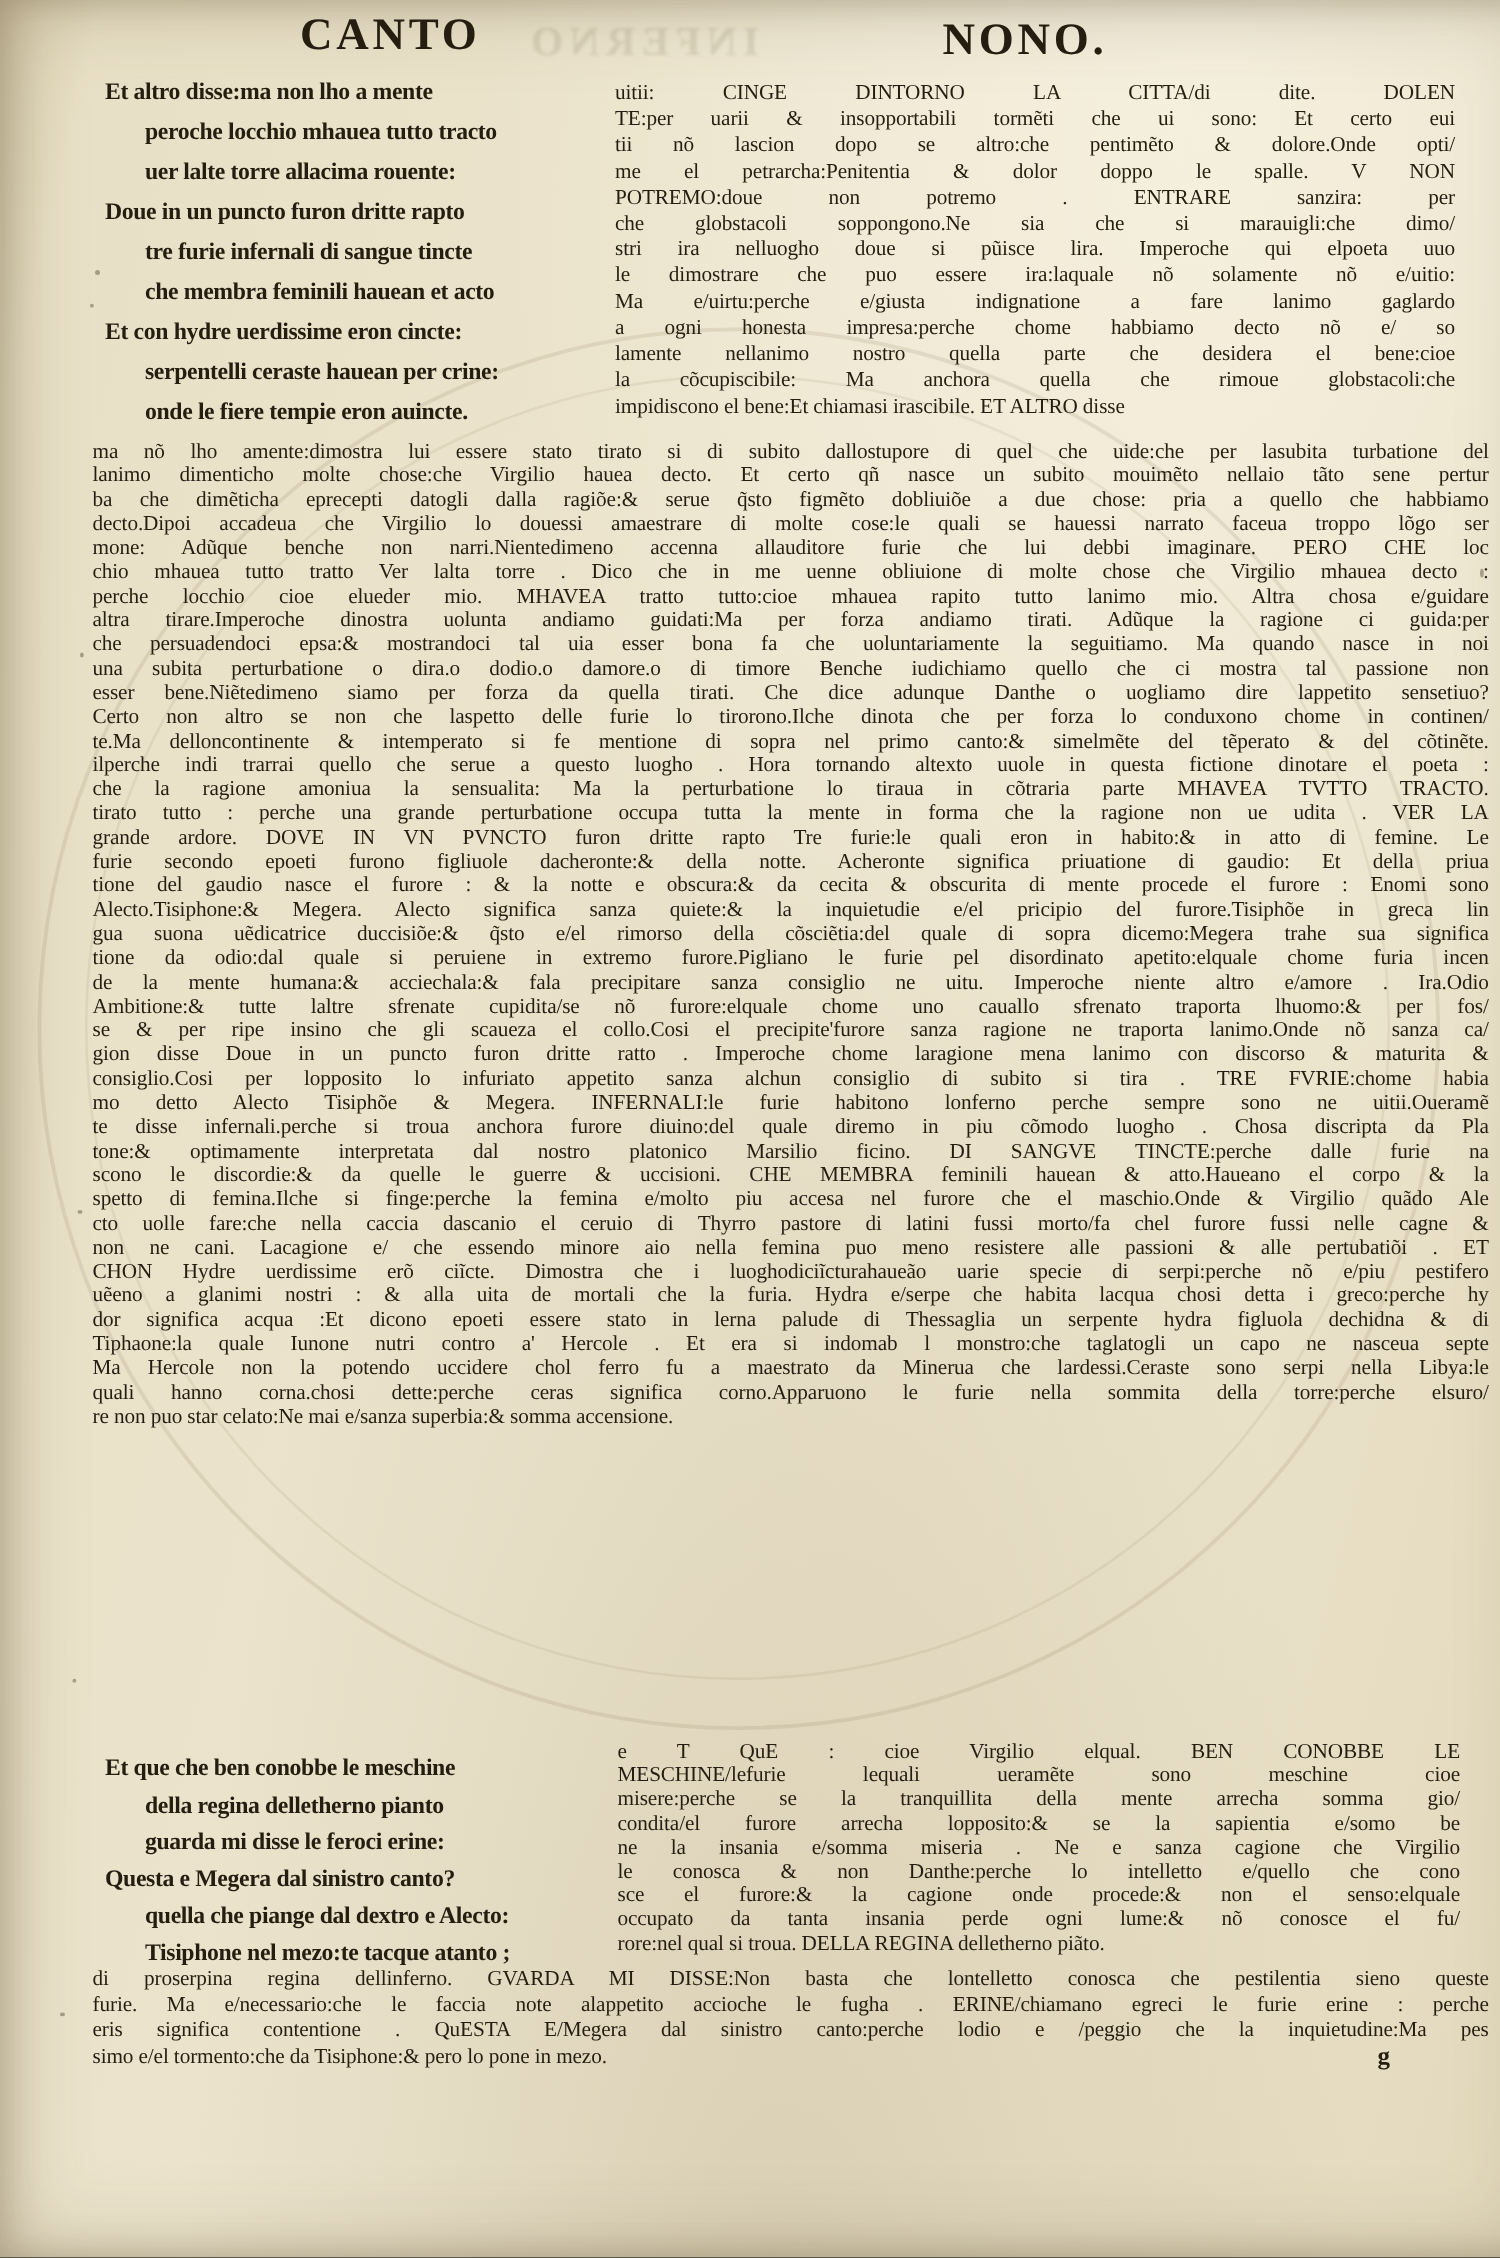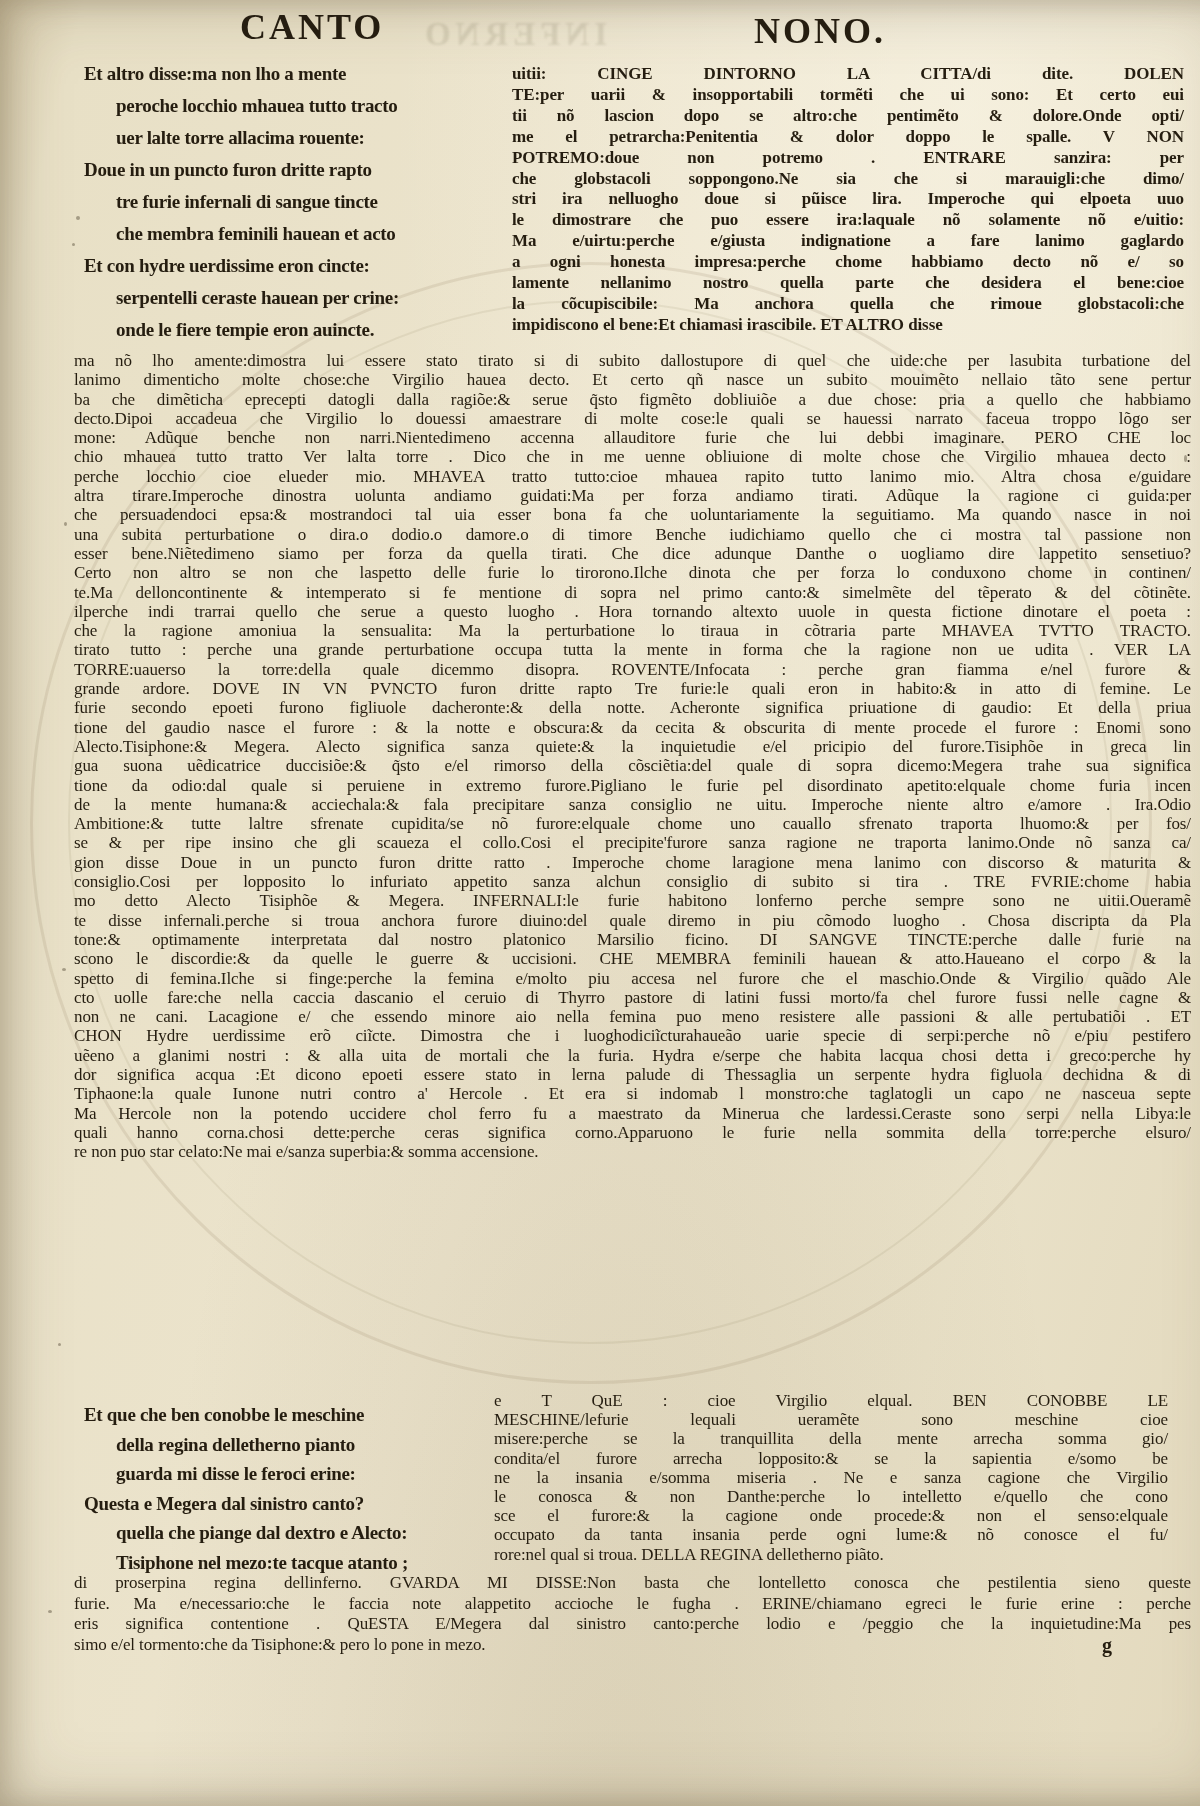--- a/index.html
+++ b/index.html
@@ -29,21 +29,21 @@
   .verse .line{font-size:19px;line-height:32px;letter-spacing:-.3px;white-space:nowrap;}
   .verse .line.indent{padding-left:32px;}
   .verse2 .line{line-height:29.5px;}
   
   .comm{position:absolute;}
   .comm .line{
     font-size:17px;line-height:19.3px;letter-spacing:-.1px;
     text-align:justify;text-align-last:justify;
   }
   .comm .line:last-child{text-align-last:left;}
-  .comm1{left:512px;top:64px;width:672px;font-weight:bold;}
+  .comm1{left:492px;top:64px;width:672px;}
   .comm1 .line{line-height:20.9px;}
   .commfull{left:74px;top:351px;width:1117px;}
   .comm2{left:494px;top:1391px;width:674px;}
   .comm2 .line{line-height:19.2px;}
   .commbottom{left:74px;top:1573px;width:1117px;}
   .commbottom .line{line-height:20.6px;}
   .signature{position:absolute;left:1102px;top:1634px;font-size:20px;font-weight:bold;}
   
   .speck{position:absolute;background:rgba(55,44,26,.38);border-radius:50%;}
 </style>
@@ -97,21 +97,20 @@
       <div class="line">perche locchio cioe elueder mio.   MHAVEA tratto tutto:cioe mhauea rapito tutto lanimo mio. Altra chosa e/guidare</div>
       <div class="line">altra tirare.Imperoche dinostra uolunta andiamo guidati:Ma per forza andiamo tirati. Adũque la ragione ci guida:per</div>
       <div class="line">che persuadendoci epsa:&amp; mostrandoci tal uia esser bona fa che uoluntariamente la seguitiamo. Ma quando nasce in noi</div>
       <div class="line">una subita perturbatione o dira.o dodio.o damore.o di timore Benche iudichiamo quello che ci mostra tal passione non</div>
       <div class="line">esser bene.Niẽtedimeno siamo per forza da quella tirati. Che dice adunque Danthe o uogliamo dire lappetito sensetiuo?</div>
       <div class="line">Certo non altro se non che laspetto delle furie lo tirorono.Ilche dinota che per forza lo conduxono chome in continen/</div>
       <div class="line">te.Ma delloncontinente &amp; intemperato si fe mentione di sopra nel primo canto:&amp; simelmẽte del tẽperato &amp; del cõtinẽte.</div>
       <div class="line">ilperche indi trarrai quello che serue a questo luogho . Hora tornando altexto uuole in questa fictione dinotare el poeta :</div>
       <div class="line">che la ragione amoniua la sensualita: Ma la perturbatione lo tiraua in cõtraria parte MHAVEA TVTTO TRACTO.</div>
       <div class="line">tirato tutto : perche una grande perturbatione occupa tutta la mente in forma che la ragione non ue udita .   VER LA</div>
-      <div class="line">TORRE:uauerso la torre:della quale dicemmo disopra.   ROVENTE/Infocata : perche gran fiamma e/nel furore &amp;</div>
       <div class="line">grande ardore.   DOVE IN VN PVNCTO furon dritte rapto Tre furie:le quali eron in habito:&amp; in atto di femine. Le</div>
       <div class="line">furie secondo epoeti furono figliuole dacheronte:&amp; della notte. Acheronte significa priuatione di gaudio: Et della priua</div>
       <div class="line">tione del gaudio nasce el furore : &amp; la notte e obscura:&amp; da cecita &amp; obscurita di mente procede el furore : Enomi sono</div>
       <div class="line">Alecto.Tisiphone:&amp; Megera. Alecto significa sanza quiete:&amp; la inquietudie e/el pricipio del furore.Tisiphõe in greca lin</div>
       <div class="line">gua suona uẽdicatrice duccisiõe:&amp; q̃sto e/el rimorso della cõsciẽtia:del quale di sopra dicemo:Megera trahe sua significa</div>
       <div class="line">tione da odio:dal quale si peruiene in extremo furore.Pigliano le furie pel disordinato apetito:elquale chome furia incen</div>
       <div class="line">de la mente humana:&amp; acciechala:&amp; fala precipitare sanza consiglio ne uitu. Imperoche niente altro e/amore . Ira.Odio</div>
       <div class="line">Ambitione:&amp; tutte laltre sfrenate cupidita/se nõ furore:elquale chome uno cauallo sfrenato traporta lhuomo:&amp; per fos/</div>
       <div class="line">se &amp; per ripe insino che gli scaueza el collo.Cosi el precipite'furore sanza ragione ne traporta lanimo.Onde nõ sanza ca/</div>
       <div class="line">gion disse Doue in un puncto furon dritte ratto . Imperoche chome laragione mena lanimo con discorso &amp; maturita &amp;</div>

